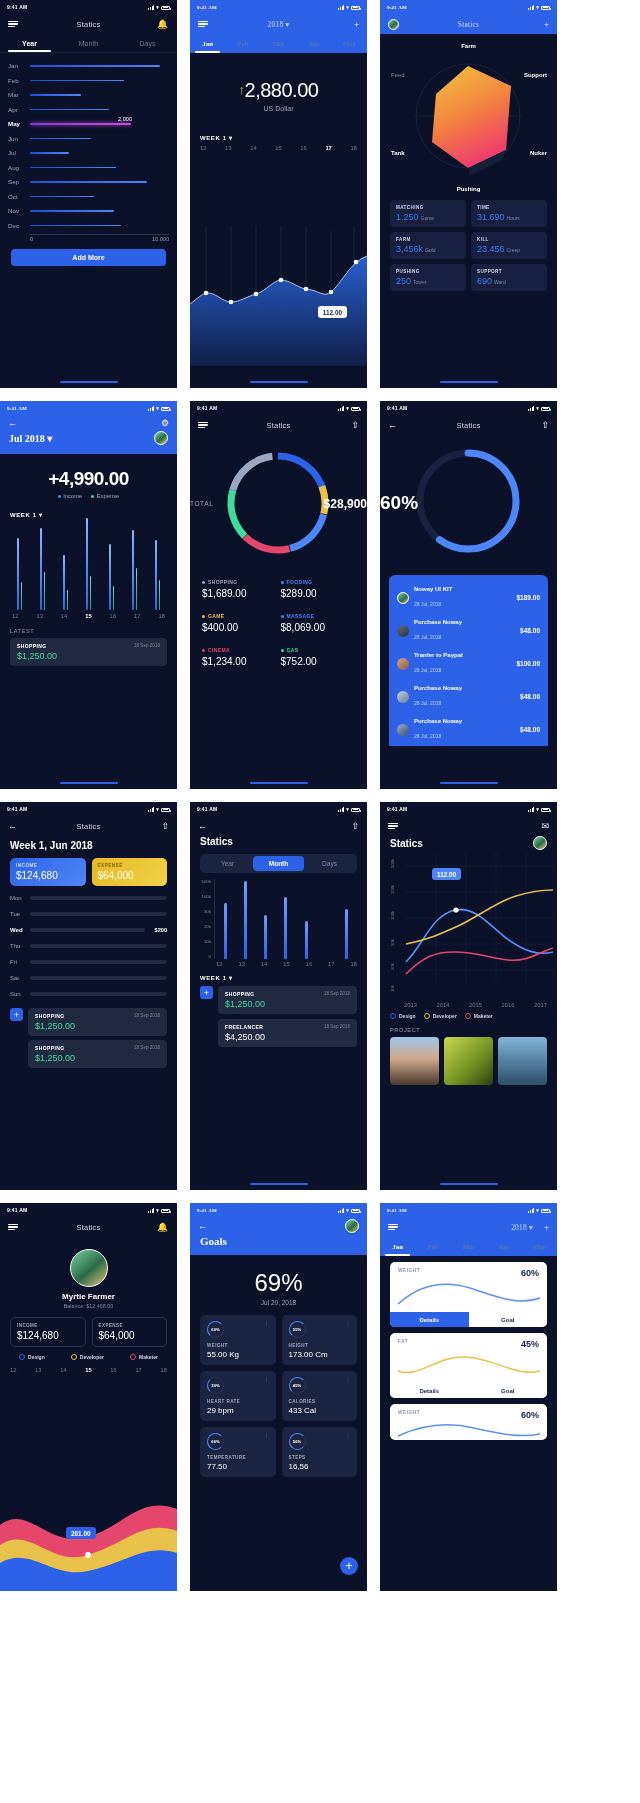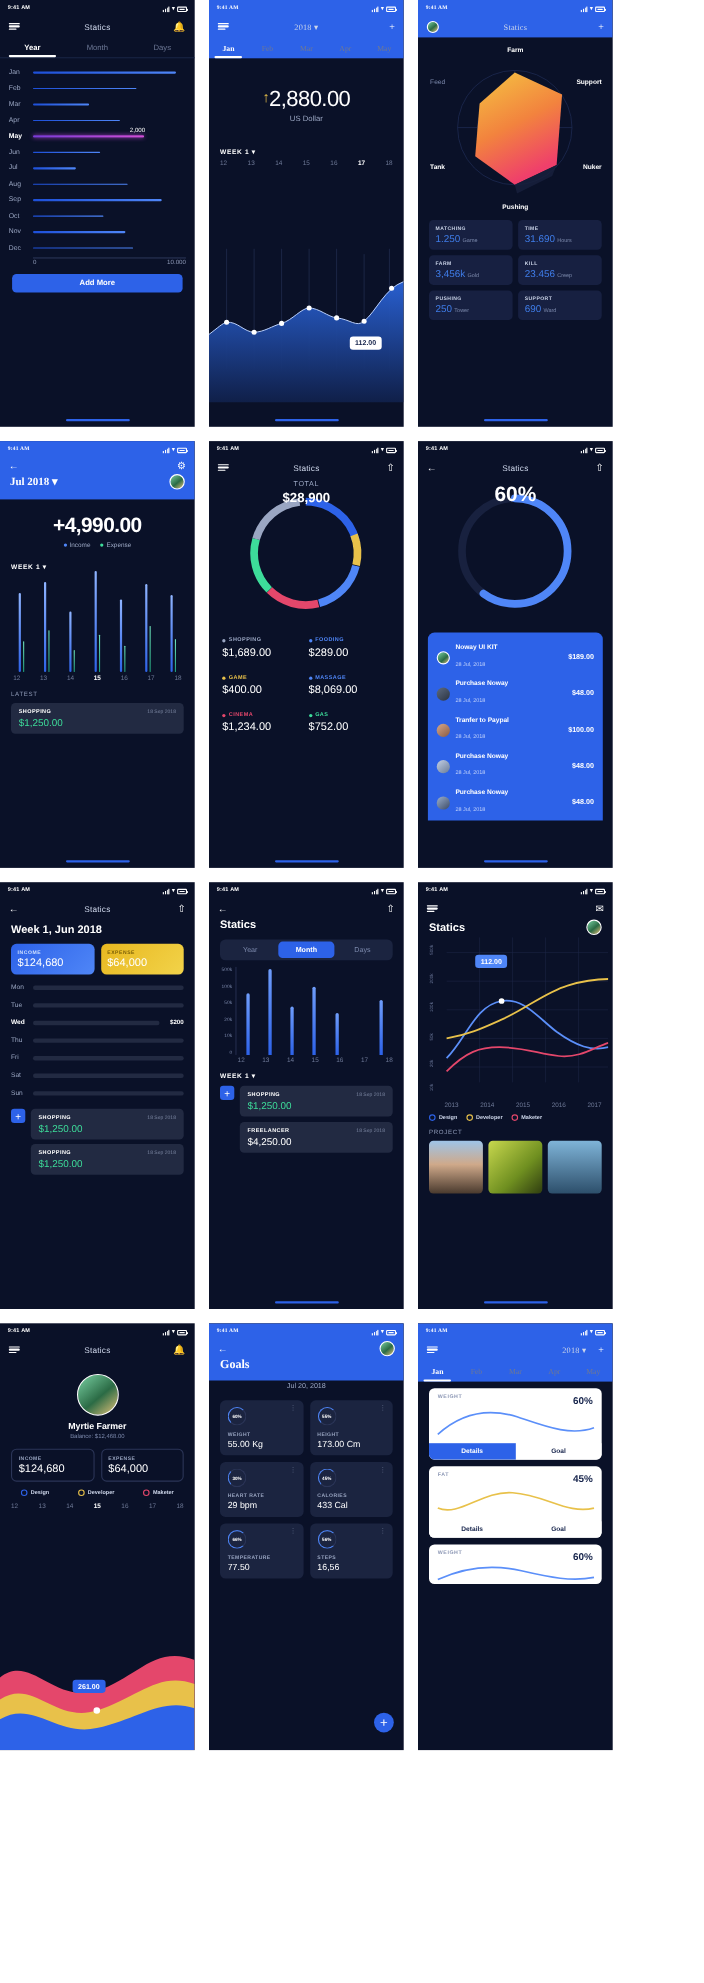--- a/index.html
+++ b/index.html
@@ -92,21 +92,21 @@
   .bpair { display:flex; align-items:flex-end; gap:2px;}
   .bpair .b1 { width:1.6px; background:linear-gradient(180deg,#8fb4ff,#2d62e8); border-radius:1px;}
   .bpair .b2 { width:1.6px; background:linear-gradient(180deg,#6fe3bc,#1f9c78); border-radius:1px;}
   .sectlabel { font-size:5.6px; color:#8d98b5; letter-spacing:.6px; padding: 0 10px;}
   .tcard { margin: 4px 10px 0; background:#222a42; border-radius:4px; padding:5px 7px;}
   .tcard .r { display:flex; justify-content:space-between; }
   .tcard .t { font-size:5px; font-weight:bold; color:#fff; letter-spacing:.4px;}
   .tcard .d { font-size:4.6px; color:#79849f;}
   .tcard .a { font-size:9px; color:#3ddc9a; margin-top:2px;}
   
-  .donut-center { position:absolute; inset:0; display:flex; flex-direction:column; align-items:center; justify-content:flex-start;}
+  .donut-center { position:absolute; inset:0; display:flex; flex-direction:row; align-items:center; justify-content:space-between;}
   .donut-center .l { font-size:6.5px; color:#9aa6c2; letter-spacing:.6px;}
   .donut-center .v { font-size:12px; color:#fff; font-weight:bold; margin-top:1px;}
   .catgrid { display:grid; grid-template-columns:1fr 1fr; gap: 14px 4px; padding: 10px 12px 0;}
   .cat .h { font-size:5px; font-weight:bold; letter-spacing:.4px; display:flex; align-items:center;}
   .cat .h i { width:3px;height:3px;border-radius:50%;margin-right:3px;}
   .cat .v { font-size:10px; color:#fff; margin-top:3px;}
   
   .bluelist { background:#2d62e8; border-radius:6px 6px 0 0; margin: 8px 9px 0; padding: 6px 0 0;}
   .lrow { display:flex; align-items:center; padding: 4.5px 8px; }
   .lrow .av { width:12px;height:12px;border-radius:50%;margin-right:5px;flex:none;}
@@ -1006,20 +1006,21 @@
             </span>
         </span>
       </div>
       <div class="navbar" style="height:18px">
         <div class="icon-btn">←</div>
         <div class="spacer"></div>
         <div class="avatar"></div>
       </div>
       <div style="color:#fff;font-size:11px;font-weight:bold;padding:0 10px">Goals</div>
     </div>
+    <div class="goalpct">69%</div>
     <div class="goaldate">Jul 20, 2018</div>
     <div class="gcards">
       <div class="gcard">
         <div class="gdots">⋮</div>
         <div class="ring" style="border:1.8px solid #4f86f7;border-right-color:#2b3557;border-bottom-color:#2b3557">
             <span>60%</span>
           </div>
         <div class="lab">WEIGHT</div>
         <div class="val">55.00 Kg</div>
       </div>

